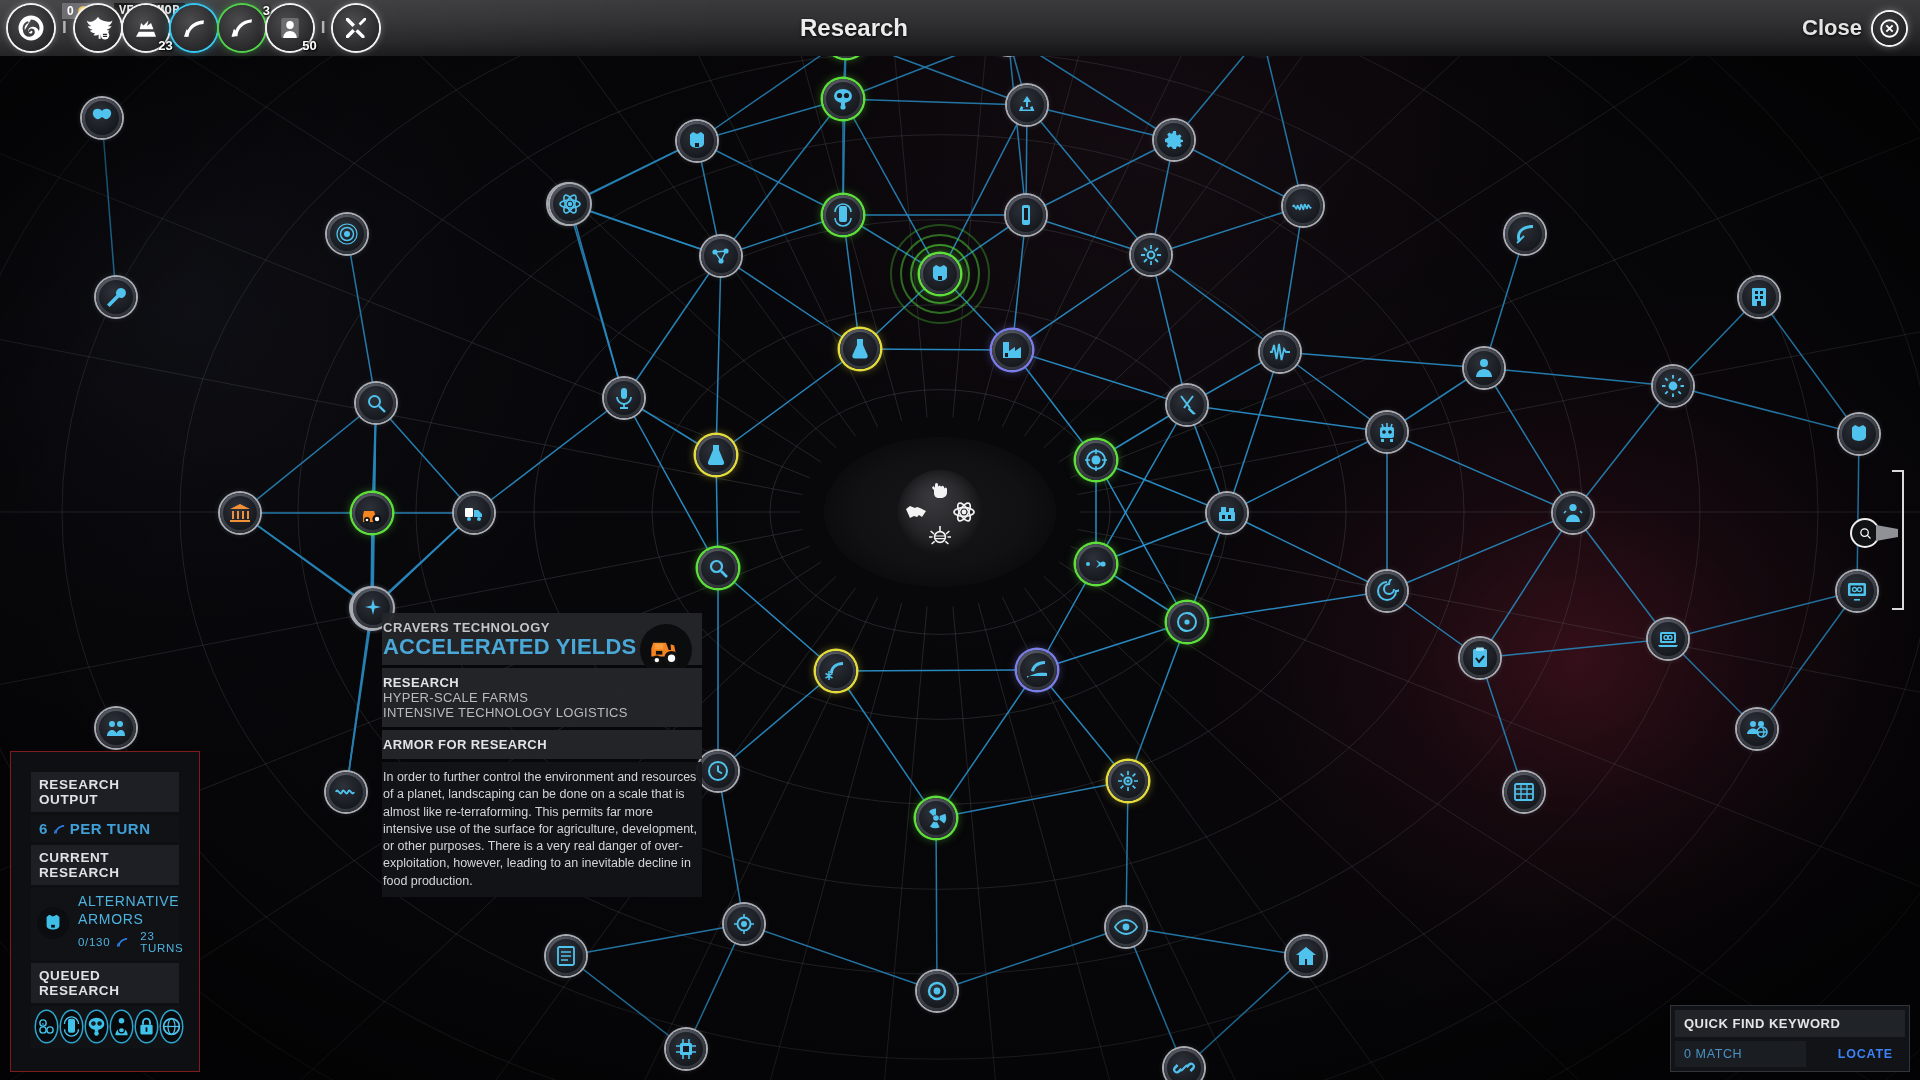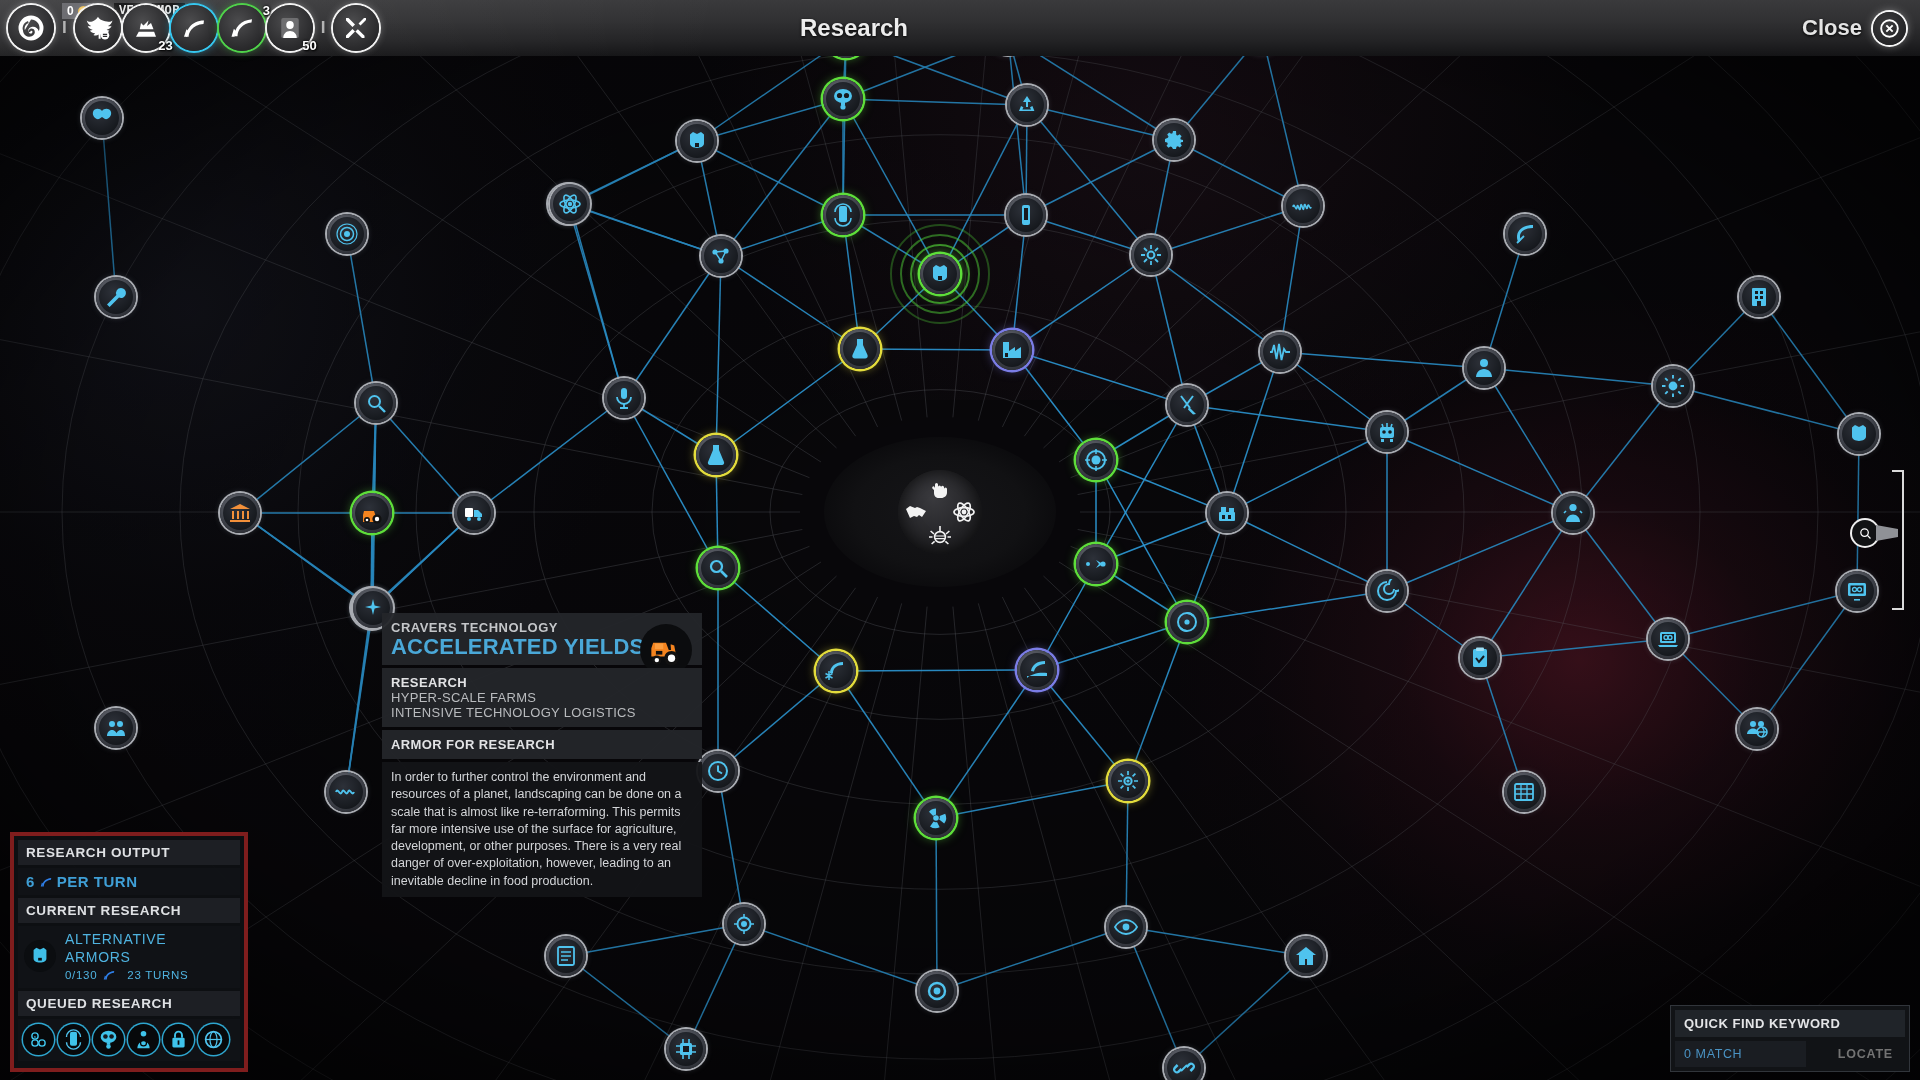--- a/index.html
+++ b/index.html
@@ -87,38 +87,38 @@
   #hub .q { position:absolute; width:26px; height:26px; display:flex; align-items:center; justify-content:center; }
   #hub .q svg { width:24px; height:24px; fill:#f3f3f3; }
   #hub .q.top { left:50%; top:7px; transform:translateX(-50%); }
   #hub .q.bot { left:50%; bottom:6px; transform:translateX(-50%); }
   #hub .q.lft { left:5px; top:50%; transform:translateY(-50%); }
   #hub .q.rgt { right:5px; top:50%; transform:translateY(-50%); }
 
   
   #tooltip { position:absolute; left:382px; top:613px; width:320px; z-index:60;
      font-family:"Liberation Sans", sans-serif; }
-  #tooltip .sect { background:rgba(36,38,42,.95); margin-bottom:3px; padding:7px 9px; position:relative; }
+  #tooltip .sect { background:rgba(36,38,42,.95); margin-bottom:3px; padding:7px 1px; position:relative; }
   #tooltip .sect.dark { background:rgba(19,20,23,.95); }
   .tt-faction { font-size:13px; color:#c4c6c9; font-weight:700; letter-spacing:.5px; }
   .tt-name { font-size:22px; color:#4aa8d8; font-weight:700; line-height:1.05; letter-spacing:.2px; }
   .tt-icon { position:absolute; right:10px; top:11px; width:52px; height:52px; border-radius:50%;
      background:#0b0c0e; display:flex; align-items:center; justify-content:center; }
   .tt-icon svg { width:44px; height:44px; }
   .tt-h { font-size:13px; color:#e2e3e5; font-weight:700; letter-spacing:.4px; }
   .tt-li { font-size:13px; color:#b9bbbe; letter-spacing:.3px; }
   .tt-cost { font-size:13px; color:#e8e9eb; font-weight:700; letter-spacing:.3px;
      display:flex; align-items:center; gap:5px; }
   .tt-desc { font-size:12.5px; color:#d3d5d8; line-height:1.38; }
   .sci-glyph { width:14px; height:14px; display:inline-block; vertical-align:-2px; }
   .sci-glyph svg { width:14px; height:14px; fill:#2f7fe8; }
 
   
-  #research-panel { position:absolute; left:10px; bottom:8px; width:238px; z-index:60;
-     background:rgba(14,16,19,.93); border:4px solid #7f1d1d; padding:4px; }
+  #research-panel { position:absolute; left:10px; bottom:8px; width:190px; z-index:60;
+     background:rgba(14,16,19,.93); border:1px solid #7f1d1d; padding:20px; }
   #research-panel .row { background:rgba(30,33,38,.92); margin-bottom:3px; padding:5px 8px; }
   #research-panel .row.d { background:rgba(17,19,22,.94); }
   .rp-h { font-size:13.5px; color:#dfe1e4; font-weight:700; letter-spacing:.6px; }
   .rp-out { font-size:15px; color:#3f9fd6; font-weight:700; display:flex; align-items:center; gap:4px; letter-spacing:.5px; }
   .cur-res { display:flex; align-items:center; gap:9px; padding:4px 6px 6px; }
   .cur-ico { width:32px; height:32px; border-radius:50%; background:#0b0d10;
      display:flex; align-items:center; justify-content:center; flex:0 0 auto; }
   .cur-ico svg { width:22px; height:22px; fill:#3fbfe8; }
   .cur-name { font-size:14px; color:#4fb3e0; letter-spacing:.7px;
      font-family:Liberation Sans, sans-serif; }
@@ -130,21 +130,21 @@
   .q-item svg { width:21px; height:21px; fill:#3fc3ea; }
 
   
   #quickfind { position:absolute; right:10px; bottom:8px; width:240px; z-index:60;
      background:rgba(18,20,24,.93); border:1px solid #31353b; padding:4px; }
   .qf-h { background:rgba(34,37,42,.95); padding:6px 9px; font-size:13px; color:#e4e5e7;
      font-weight:700; letter-spacing:.5px; }
   .qf-body { display:flex; align-items:center; margin-top:4px;gap:20px; }
   .qf-input { flex:1; background:rgba(27,30,35,.95); padding:6px 9px; font-size:12.5px;
      color:#4a93c4; letter-spacing:.6px; cursor:text; }
-  .qf-locate { padding:6px 12px; font-size:12.5px; color:#737373; font-weight:700;
+  .qf-locate { padding:6px 12px; font-size:12.5px; color:#3b82f6; font-weight:700;
      letter-spacing:.8px; cursor:pointer; }
 
   
   #zoomslider { position:absolute; right:8px; top:470px; width:38px; height:140px; z-index:55; }
   #zoomslider .track { position:absolute; right:8px; top:0; bottom:0; width:12px;
      border-top:2px solid #dadada; border-bottom:2px solid #dadada; border-right:2px solid #dadada; }
   #zoomslider .handle { position:absolute; right:14px; top:50px; display:flex; align-items:center; cursor:grab; }
   #zoomslider .knob { width:26px; height:26px; border-radius:50%; background:#111214;
      box-shadow:0 0 0 2px #efefef; display:flex; align-items:center; justify-content:center; }
   #zoomslider .knob svg { width:15px; height:15px; stroke:#fff; fill:none; stroke-width:2; }

